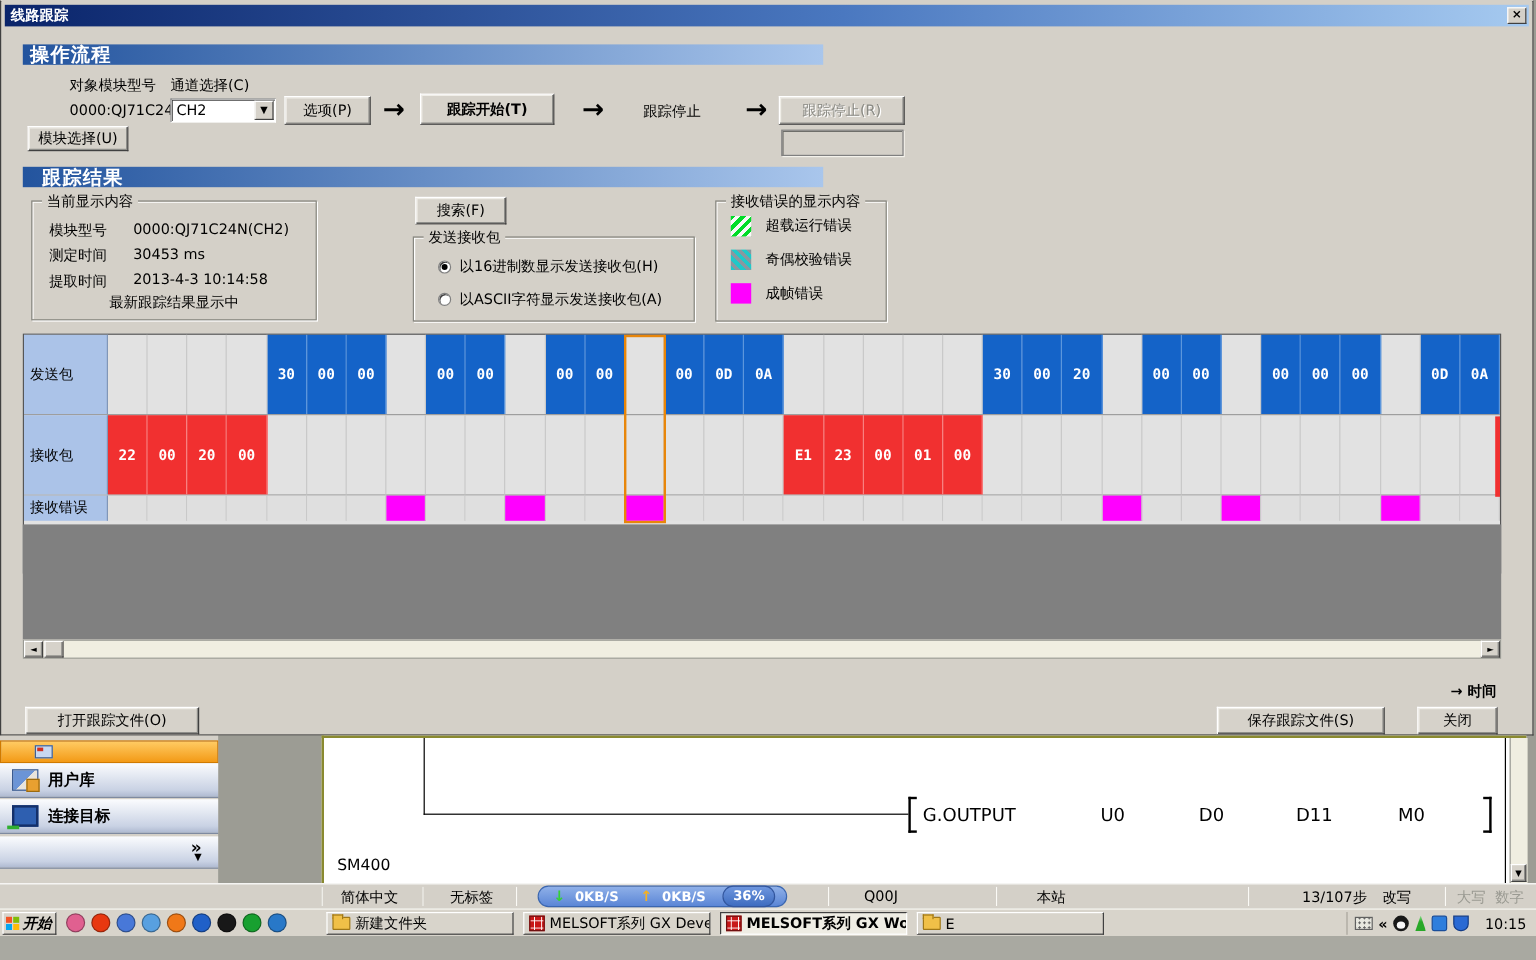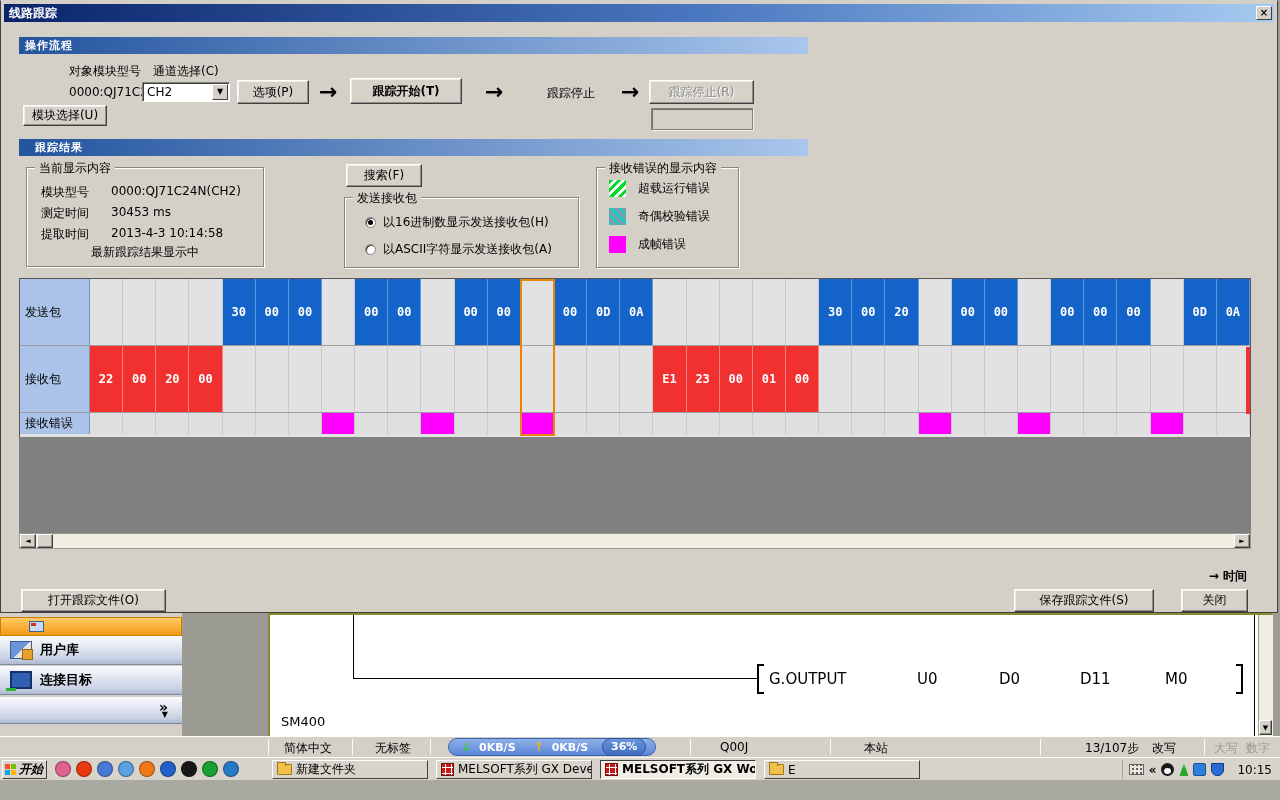--- a/index.html
+++ b/index.html
@@ -8,25 +8,25 @@
 
 
 #dialog { position:absolute; left:0; top:0; width:1278px; height:613px; background:#D4D0C8;
   border:1px solid #404040; border-top:1px solid #D4D0C8; padding:3px; }
 #titlebar { position:relative; height:18px; background:linear-gradient(to right,#0A246A,#4A78C0 55%,#A6CAF0);
   color:#fff; font-size:12px; font-weight:bold; line-height:18px; padding-left:5px; }
 #close-btn { position:absolute; right:2px; top:2px; width:16px; height:14px; background:#D4D0C8;
   border:1px solid; border-color:#FFF #404040 #404040 #FFF; font-size:10px; font-weight:bold; color:#000;
   text-align:center; line-height:12px; cursor:default; }
 
-.section-bar { position:absolute; left:18px; width:789px; height:17px;
-  background:linear-gradient(to right,#23549E,#A9C6EC); color:#fff; font-size:11px; font-weight:bold;
+.section-bar { position:absolute; left:18px; width:667px; height:17px;
+  background:linear-gradient(to right,#23549E,#A9C6EC); color:#fff; font-size:16px; font-weight:bold;
   line-height:17px; padding-left:6px; letter-spacing:1px; }
 
-.lab { position:absolute; font-size:12px; color:#000; white-space:nowrap;margin-left:11px; }
+.lab { position:absolute; font-size:12px; color:#000; white-space:nowrap; }
 .btn { position:absolute; background:#D6D2CA; border:1px solid; border-color:#FFF #404040 #404040 #FFF;
   box-shadow:inset -1px -1px 0 #8E8E8A, inset 1px 1px 0 #F0EEE8; font-size:12px; color:#000;
   text-align:center; cursor:default; font-family:inherit; }
 .btn.disabled { color:#8A8A84; text-shadow:1px 1px 0 #FFF; }
 .flow-arrow { position:absolute; font-size:22px; font-weight:bold; color:#000; line-height:22px; }
 
 #combo { position:absolute; left:141px; top:81px; width:88px; height:20px; background:#fff;
   border:1px solid; border-color:#808080 #FFF #FFF #808080; box-shadow:inset 1px 1px 0 #404040; }
 #combo .val { position:absolute; left:4px; top:2px; font-size:12px; }
 #combo .drop { position:absolute; right:1px; top:1px; width:16px; height:16px; background:#D6D2CA;

